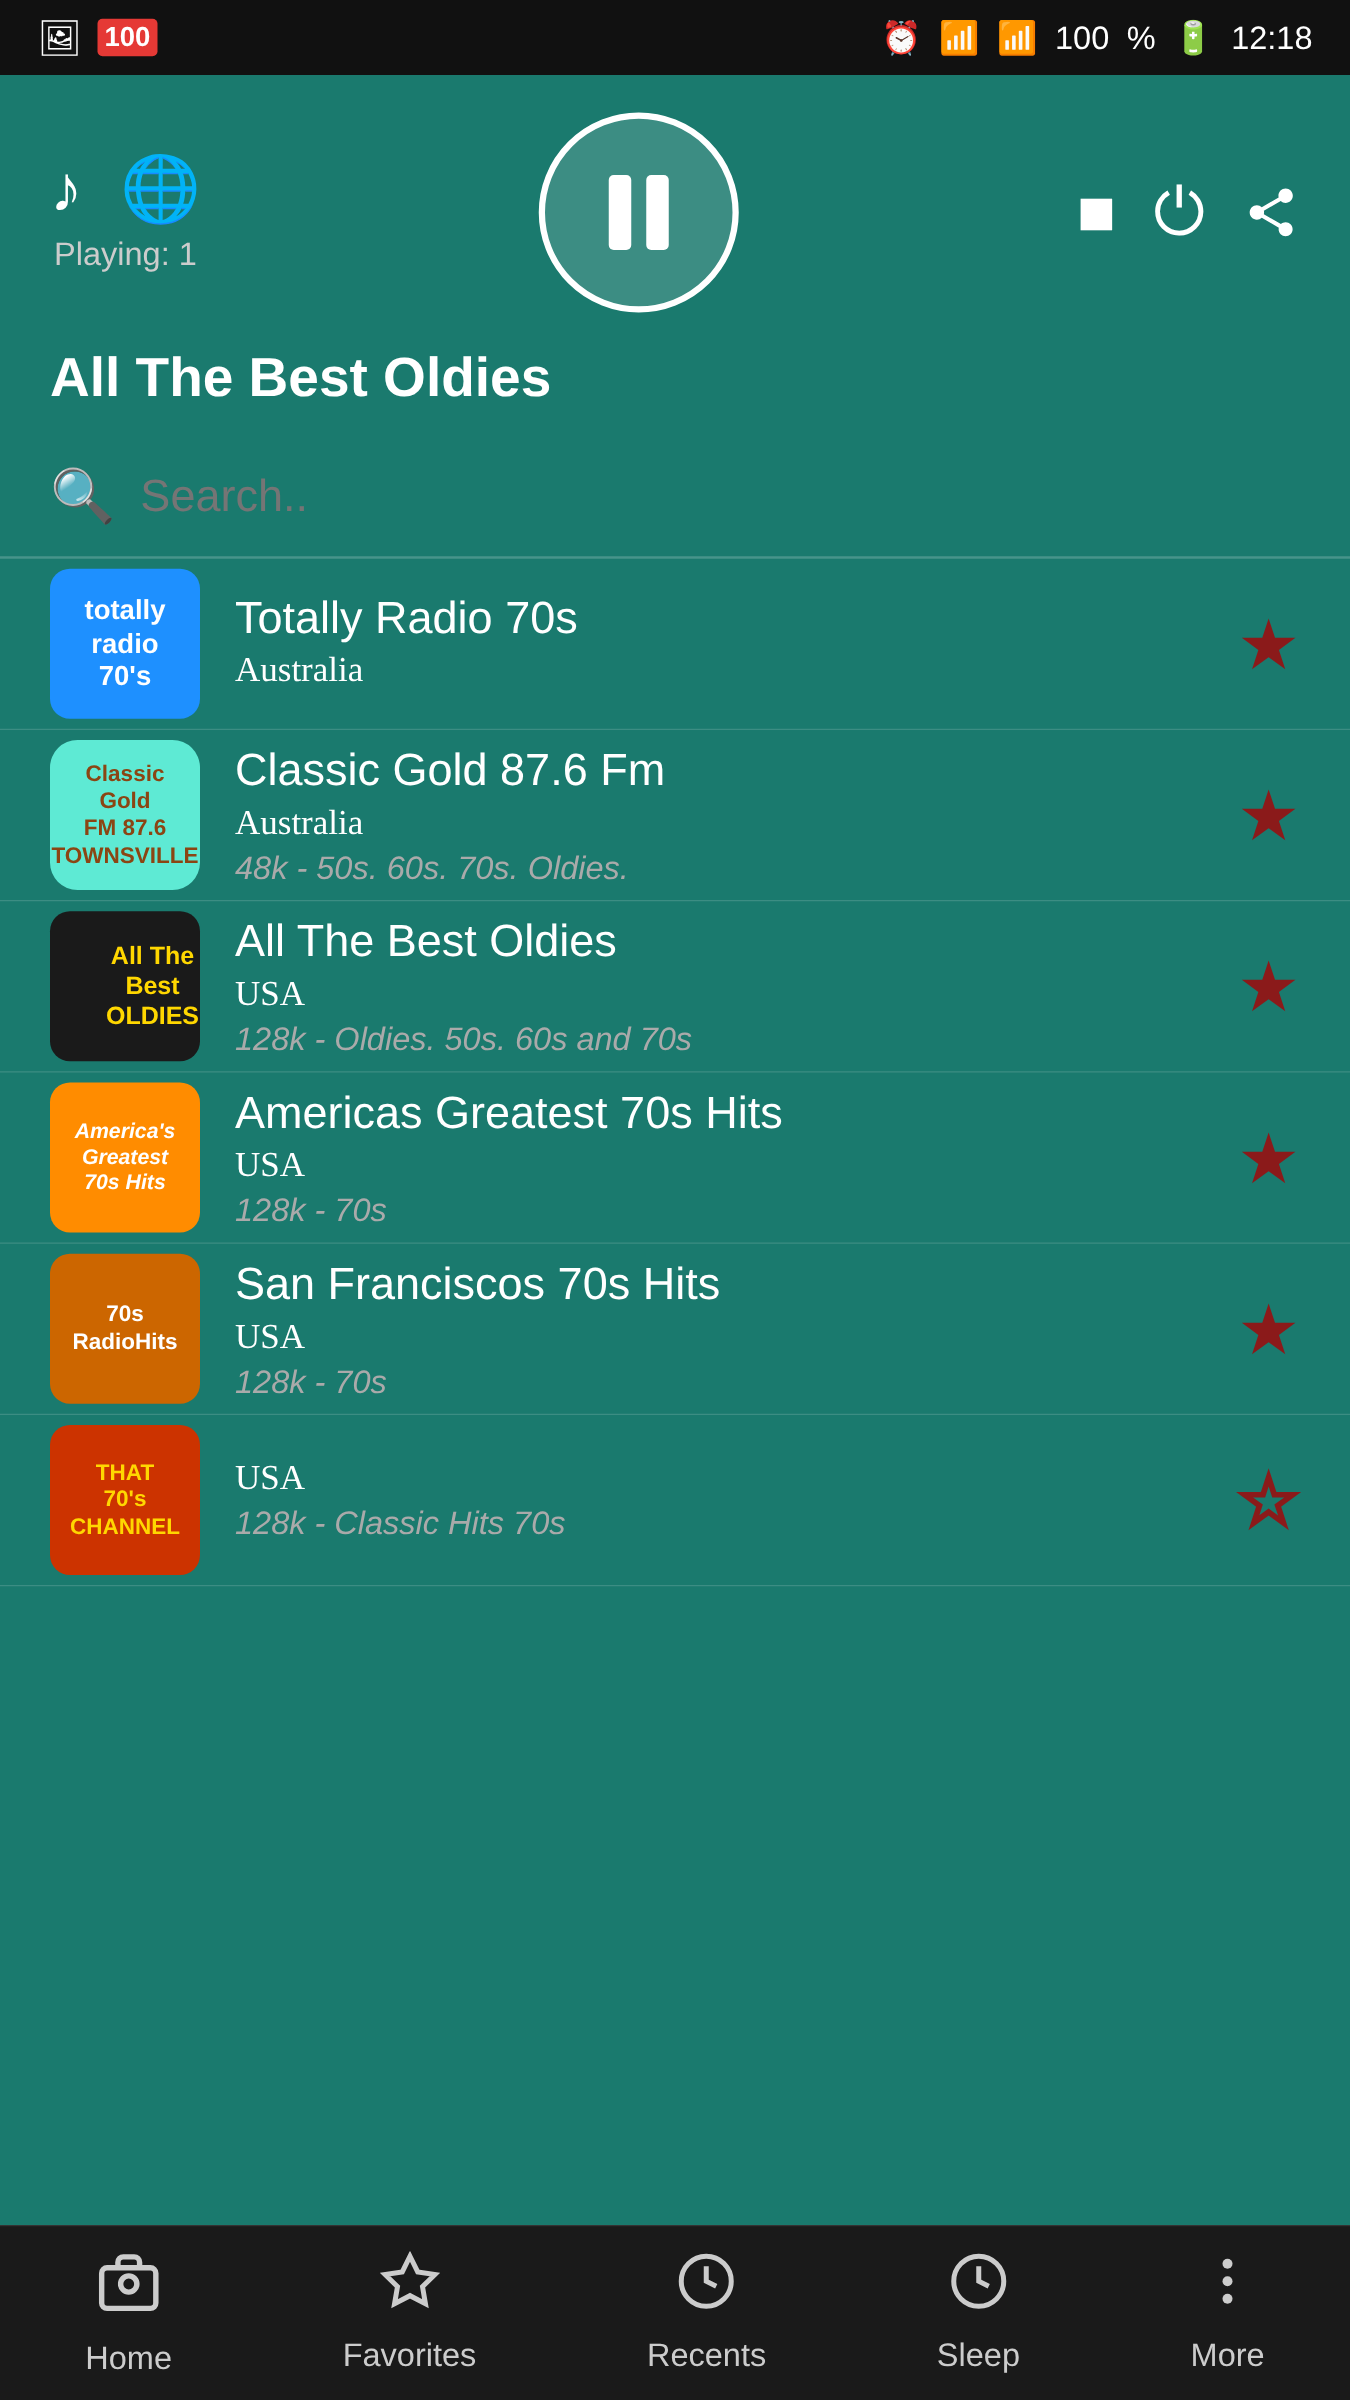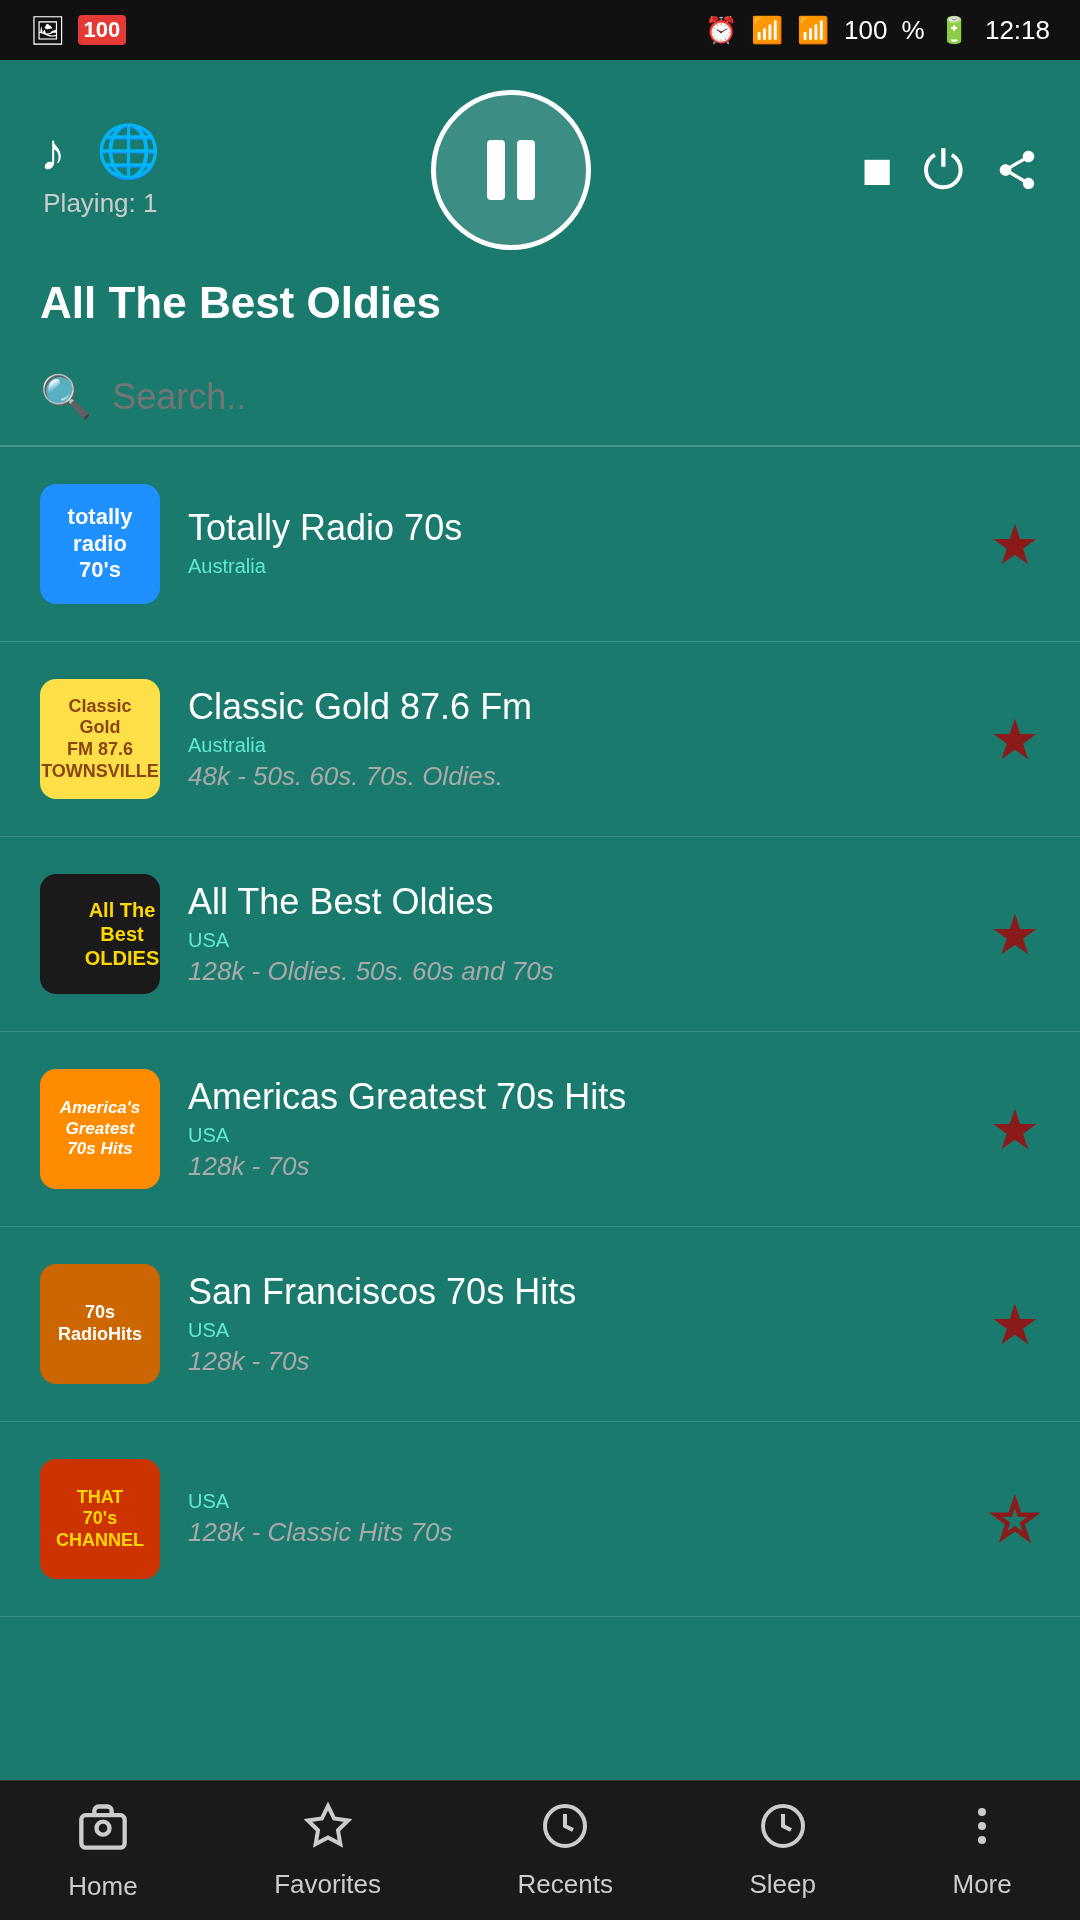--- a/index.html
+++ b/index.html
@@ -139,21 +139,21 @@
 
     
     .station-list {
       flex: 1;
       overflow-y: auto;
     }
 
     .station-item {
       display: flex;
       align-items: center;
-      padding: 37px 40px;
+      padding: 8px 40px;
       border-bottom: 1px solid rgba(255,255,255,0.15);
       gap: 28px;
       cursor: pointer;
     }
 
     .station-logo {
       width: 120px;
       height: 120px;
       border-radius: 16px;
       flex-shrink: 0;
@@ -168,23 +168,24 @@
     }
 
     .station-name {
       font-size: 36px;
       font-weight: 500;
       color: white;
       margin-bottom: 6px;
     }
 
     .station-country {
-      font-size: 20px;
-      color: #5eead4;
+      font-size: 28px;
+      color: #ffffff;
       margin-bottom: 4px;
+      font-family: Liberation Serif, serif;
     }
 
     .station-meta {
       font-size: 26px;
       color: #aaa;
       font-style: italic;
     }
 
     .star-btn {
       background: none;
@@ -219,21 +220,21 @@
       font-size: 26px;
     }
 
     .nav-icon {
       font-size: 48px;
       color: #ccc;
     }
 
     
     .logo-totally { background: #1e90ff; }
-    .logo-classic { background: #fde047; }
+    .logo-classic { background: #5eead4; border-radius: 22px; }
     .logo-oldies { background: #1a1a1a; }
     .logo-americas { background: #ff8c00; }
     .logo-sf { background: #cc6600; }
     .logo-that70s { background: #cc3300; }
 
     .logo-text {
       font-size: 22px;
       font-weight: bold;
       text-align: center;
       padding: 4px;

